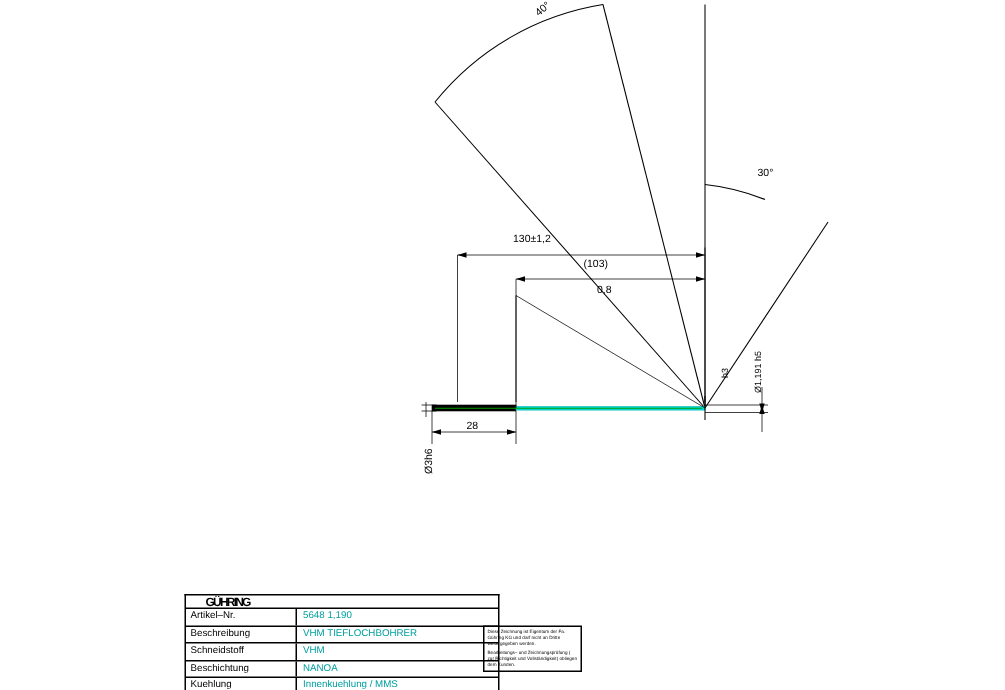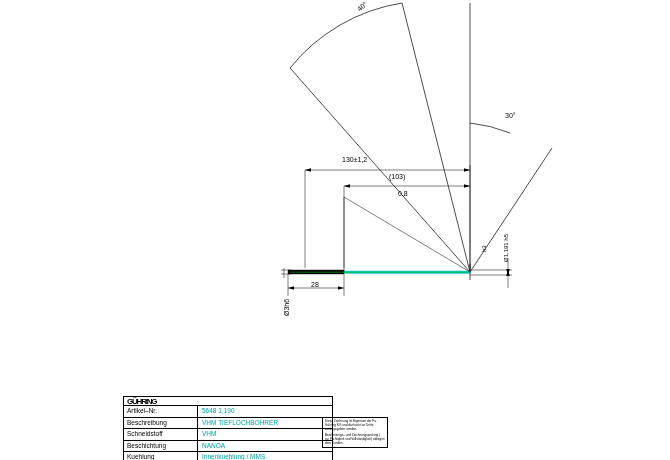--- a/index.html
+++ b/index.html
@@ -66,21 +66,21 @@
   }
   .tb-header {
     height: 9px;
     border-bottom: 1px solid #000000;
     box-sizing: border-box;
     position: relative;
     overflow: hidden;
   }
   .tb-logo {
     position: absolute;
-    left: 3px;
+    left: 13px;
     top: 0px;
     font-size: 8px;
     font-weight: bold;
     letter-spacing: -1.2px;
     color: #000000;
     line-height: 9px;
     font-family: "Liberation Sans", sans-serif;
   }
   .note-box {
     position: absolute;

